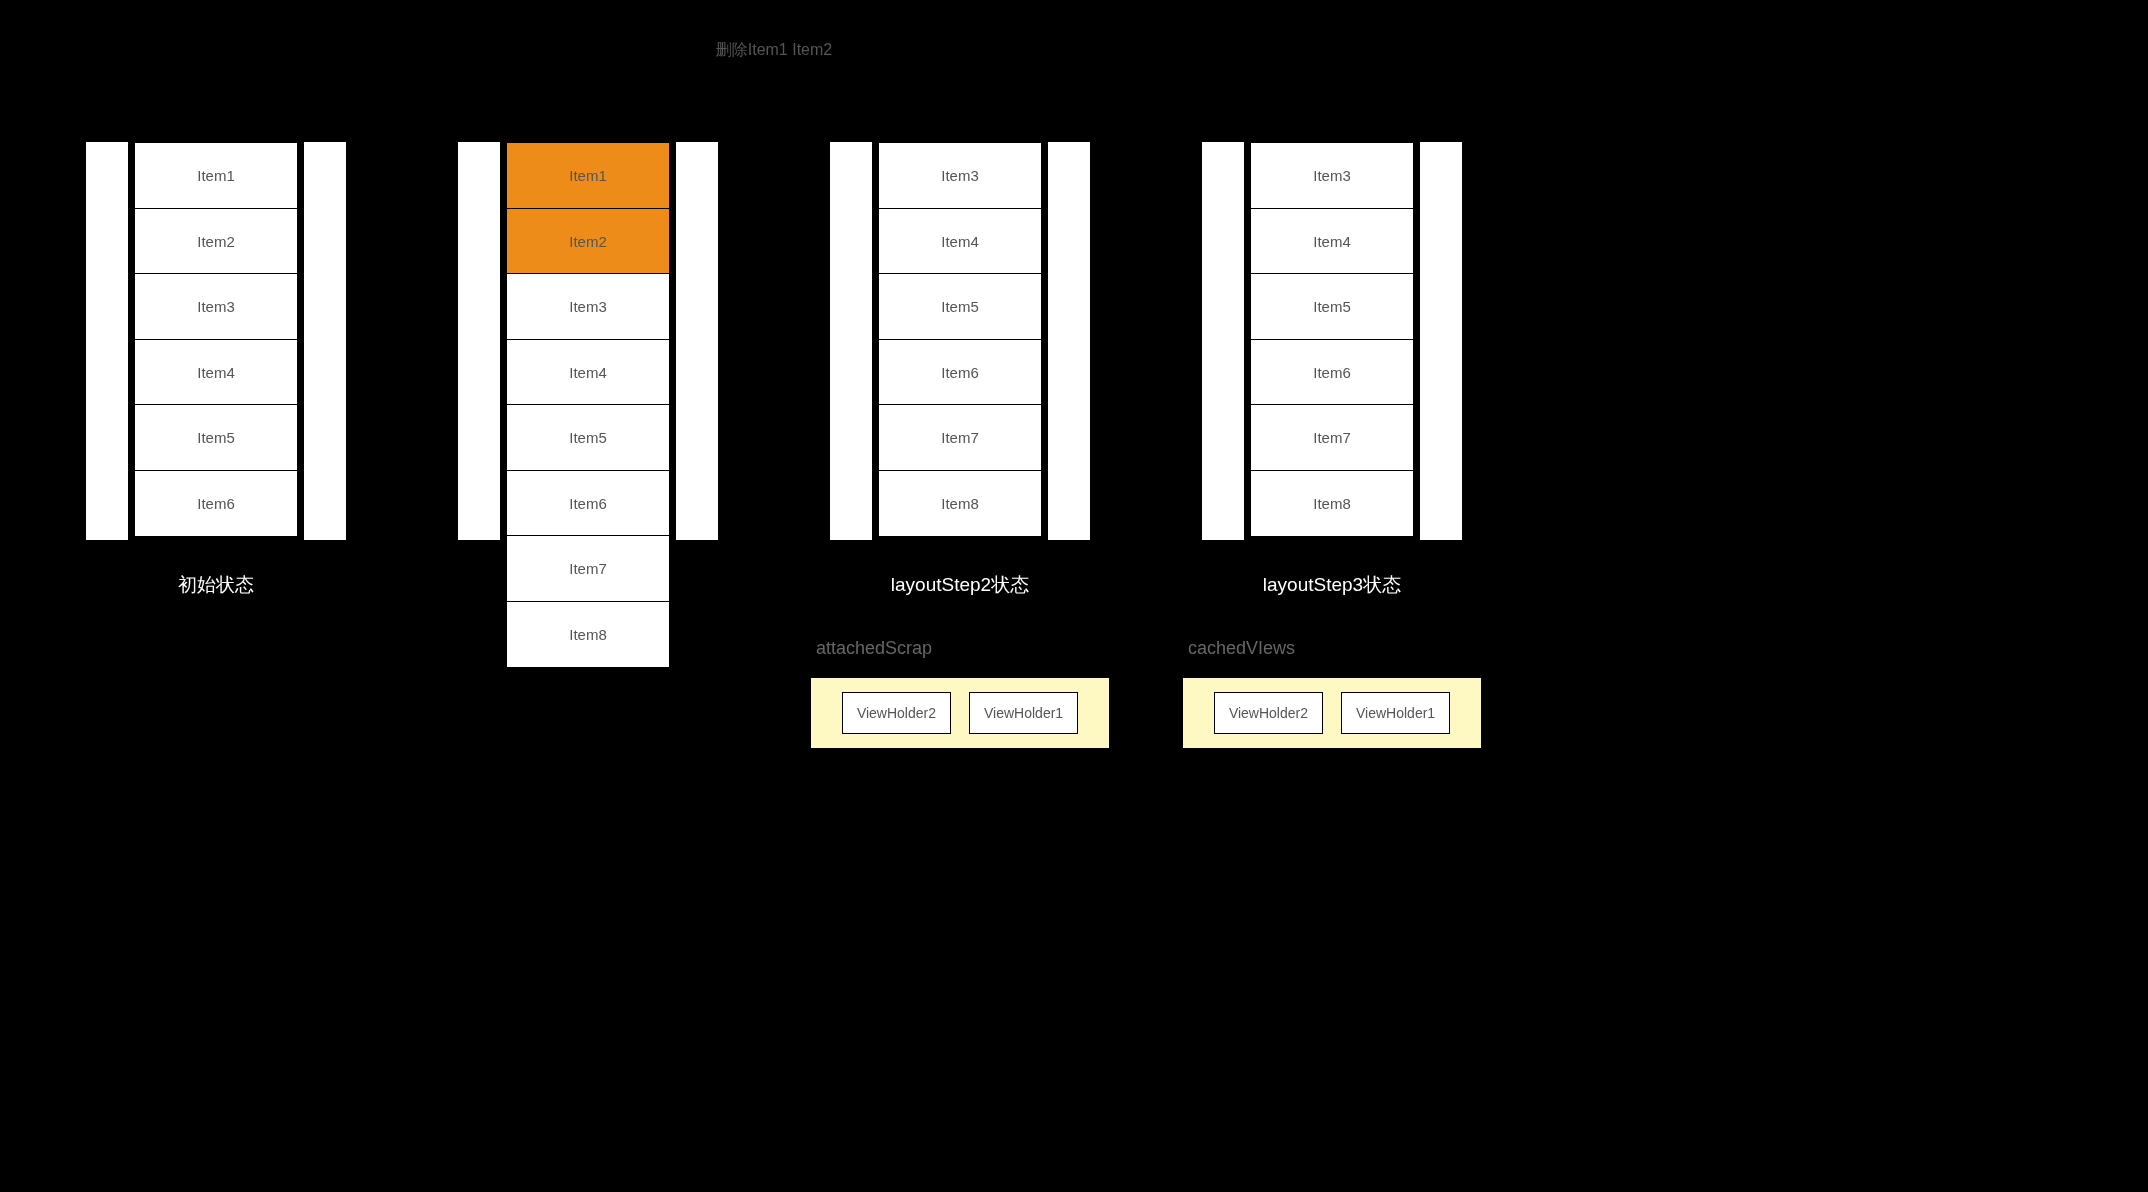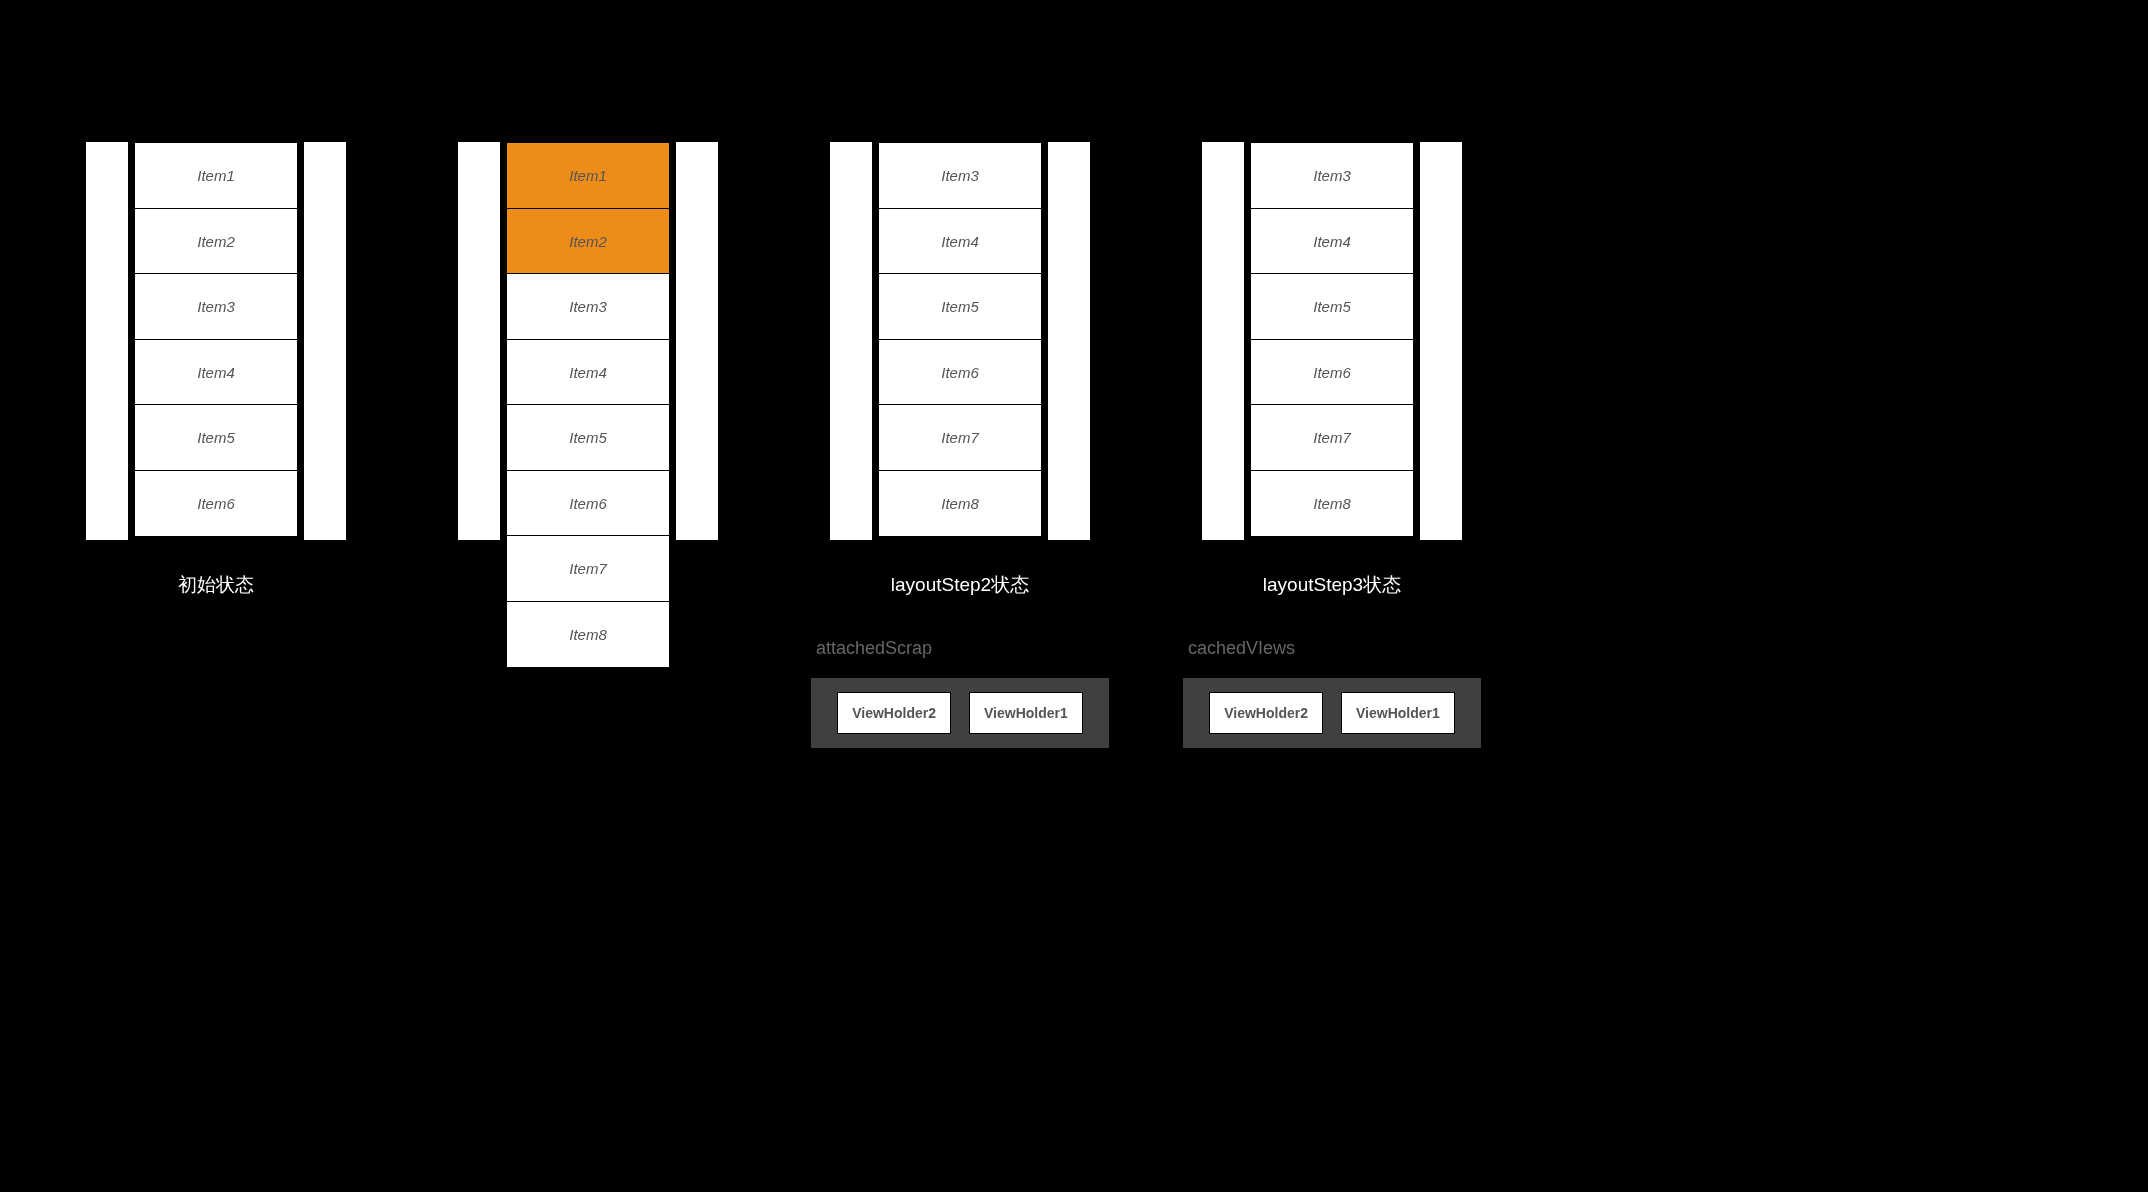--- a/index.html
+++ b/index.html
@@ -54,21 +54,20 @@
     background: #fff;
   }
   .rail.left  { left: 0; }
   .rail.right { right: 0; }
   .list {
     position: relative;
     width: 164px;
     margin: 0 48px;
     display: flex;
     flex-direction: column;
-    font-style: italic;
   }
   .cell {
     height: 67px;
     border: 1.5px solid #000;
     background: #fff;
     display: flex;
     align-items: center;
     justify-content: center;
     font-size: 15px;
     color: #555;
@@ -91,40 +90,40 @@
   }
   .bucket-label {
     font-size: 18px;
     color: #666;
     margin-bottom: 18px;
     text-align: left;
     padding-left: 6px;
   }
   .bucket {
     border: 1.5px solid #000;
-    background: #404040;
+    background: #fef9c3;
     padding: 14px 12px;
     display: flex;
     gap: 18px;
     justify-content: center;
-    font-weight: bold;
   }
   .chip {
     border: 1.5px solid #000;
     background: #fff;
     padding: 12px 14px;
     font-size: 14px;
     color: #555;
     white-space: nowrap;
   }
 </style>
 </head>
 <body>
 
 <div class="canvas">
+  <div class="title">删除Item1 Item2</div>
   <div class="columns" id="columns">
       <div class="col col-0">
         <div class="phone">
           <div class="rail left"></div>
           <div class="rail right"></div>
           <div class="list">
             <div class="cell">Item1</div>
             <div class="cell">Item2</div>
             <div class="cell">Item3</div>
             <div class="cell">Item4</div>

